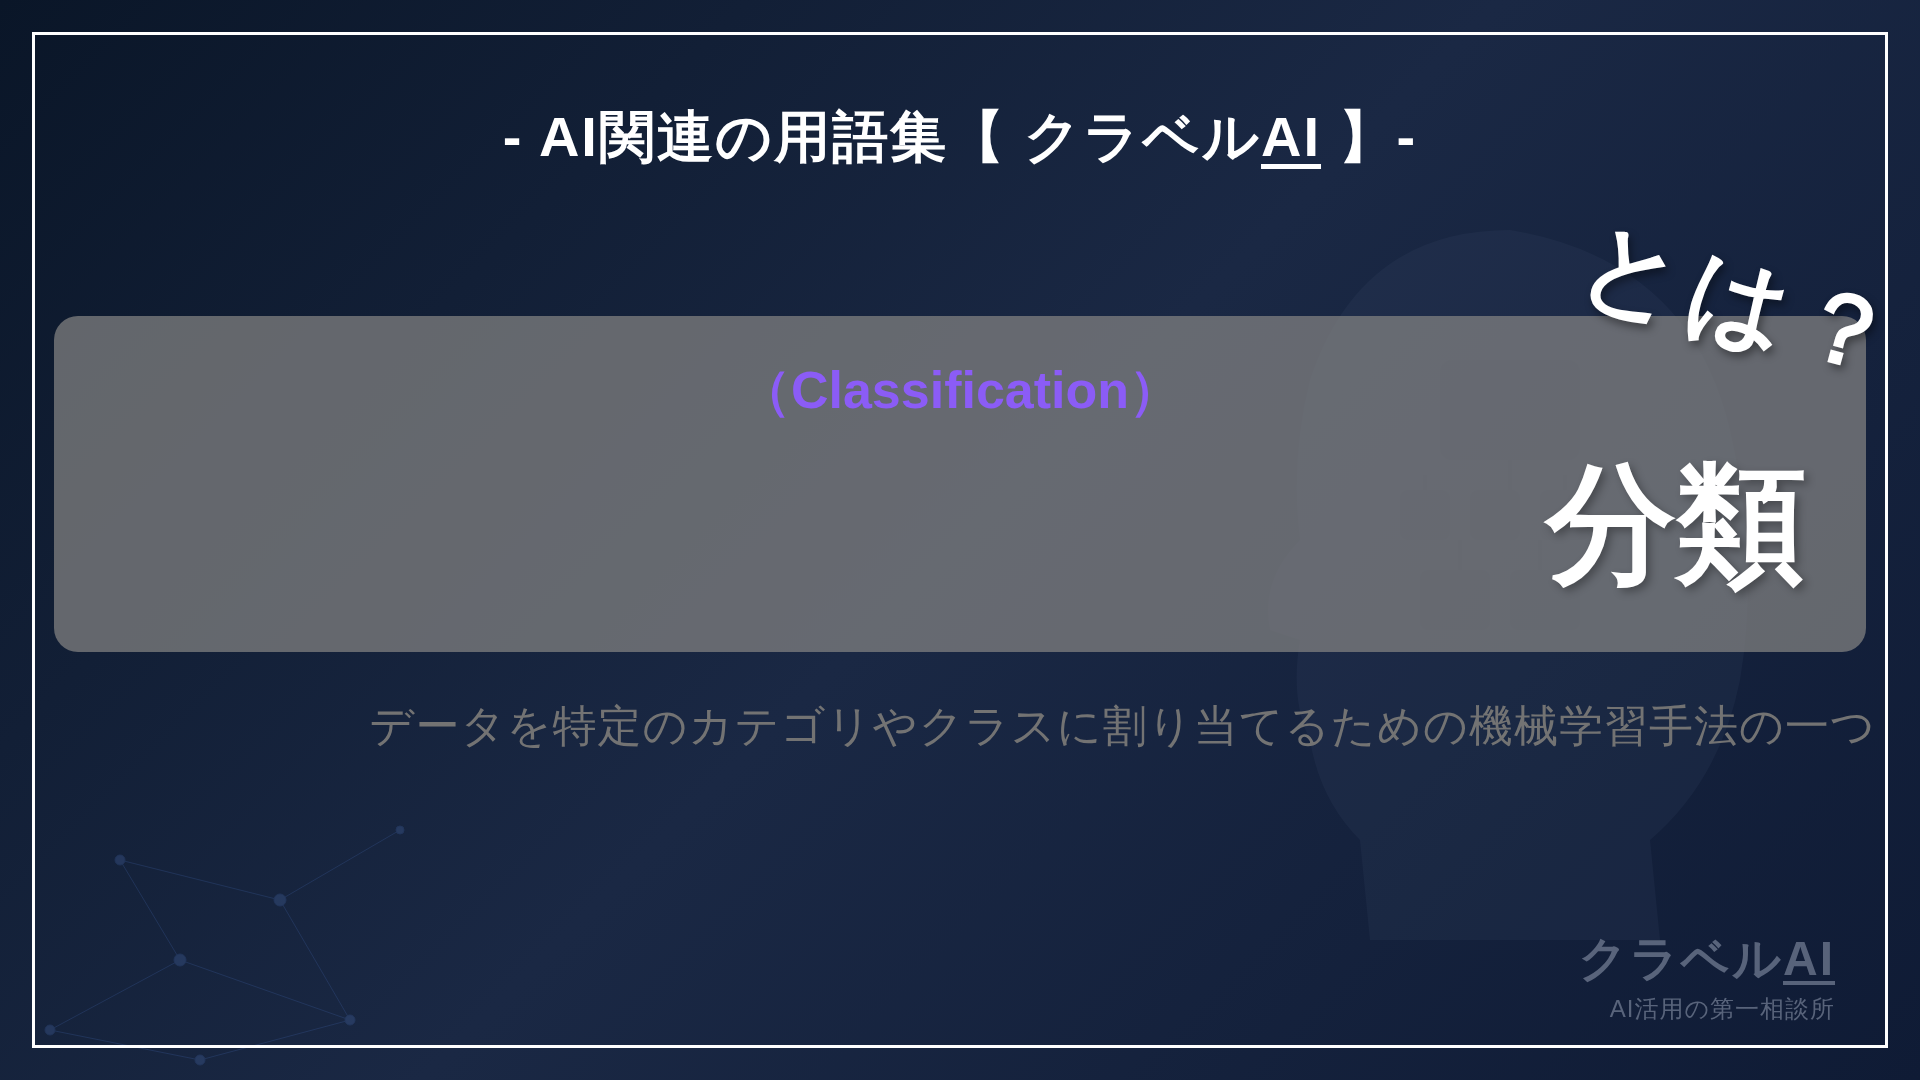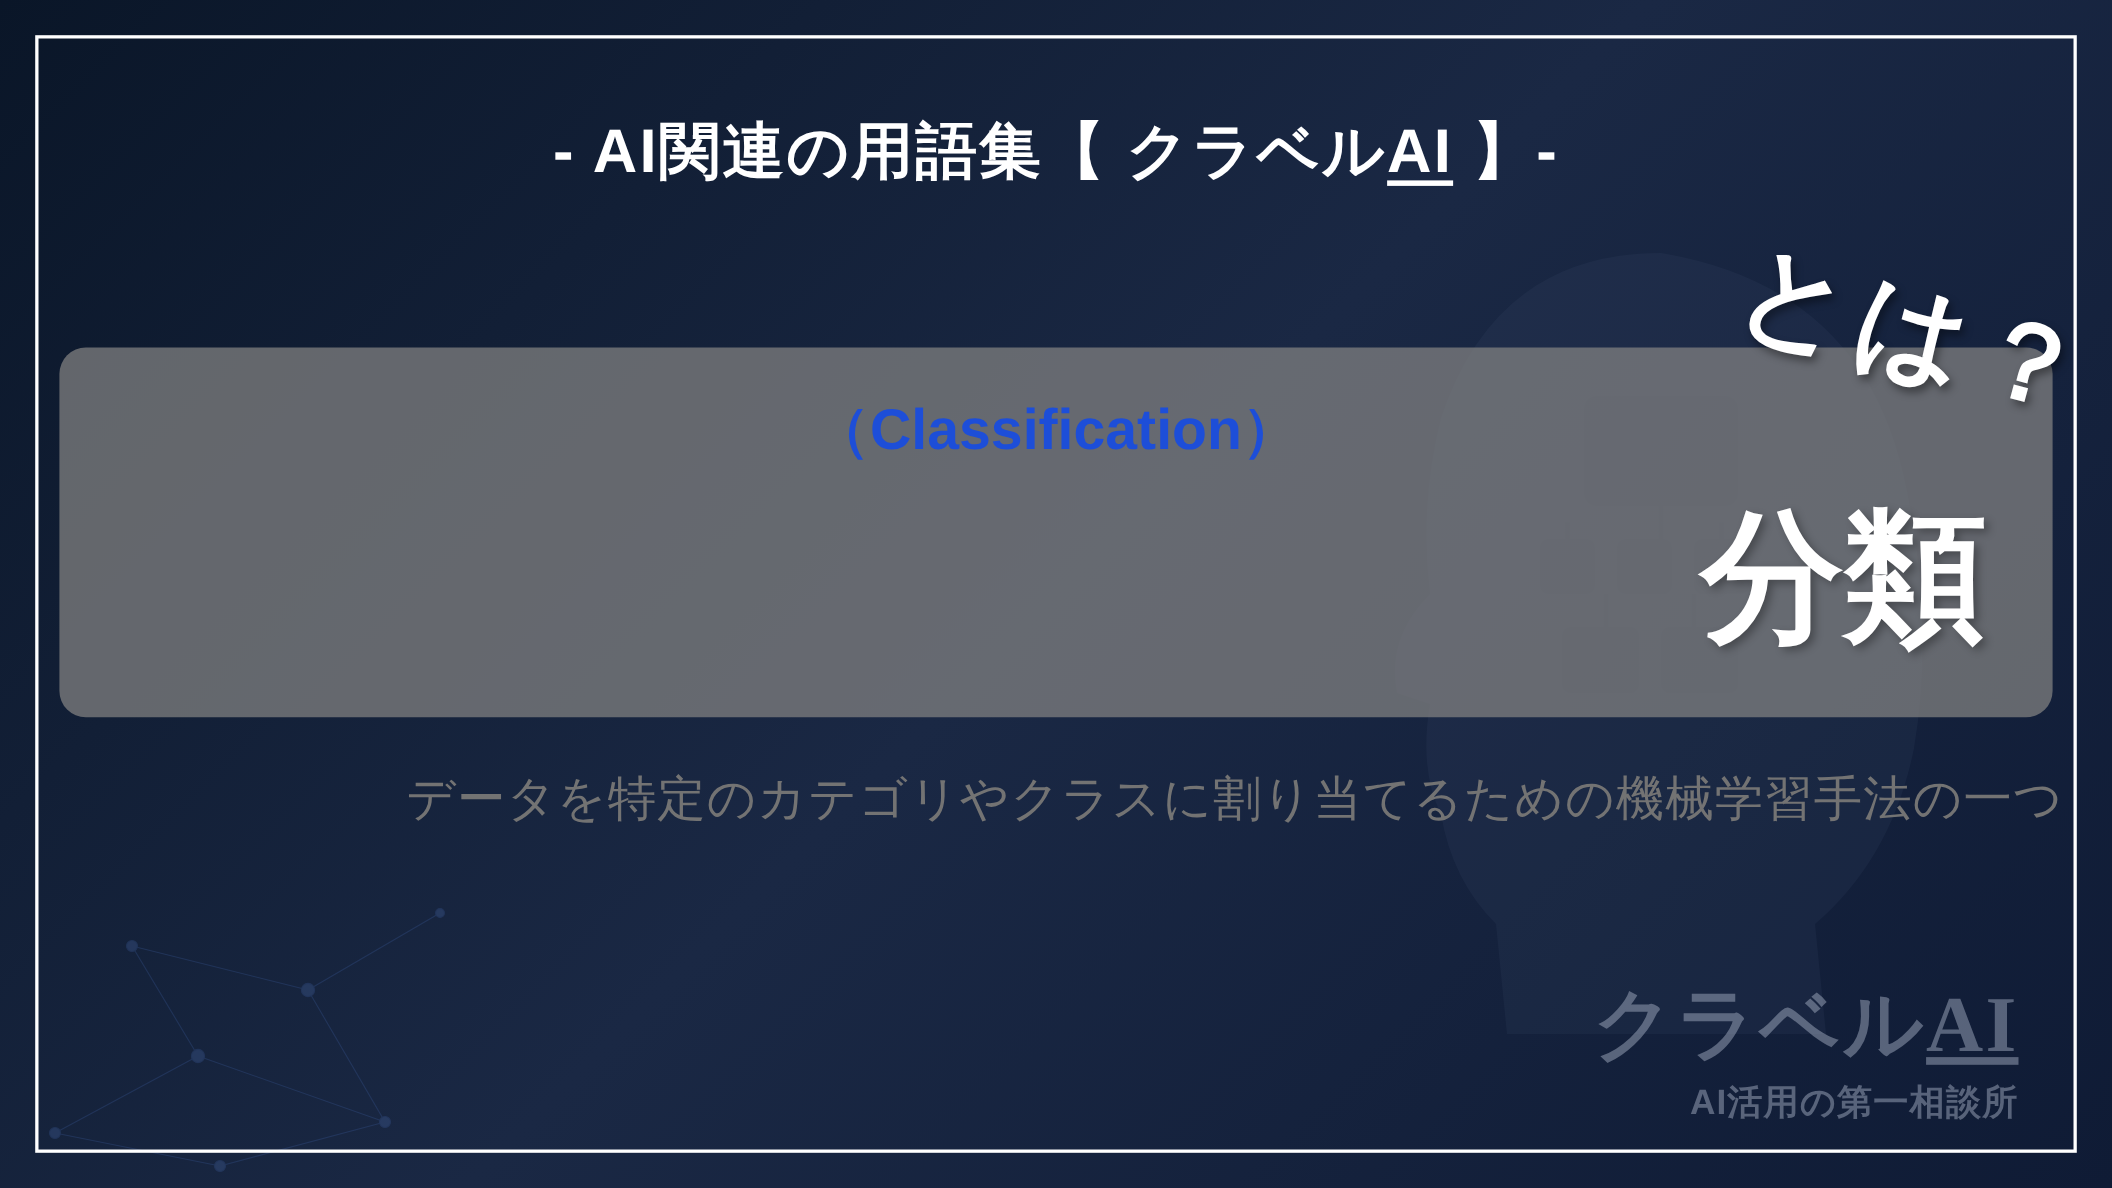--- a/index.html
+++ b/index.html
@@ -70,21 +70,21 @@
     .term-box {
       background: rgba(128, 128, 128, 0.75);
       border-radius: 24px;
       margin: 140px 10px 0 10px;
       padding: 40px 60px 50px 60px;
       text-align: center;
       position: relative;
     }
     
     .term-english {
-      color: #1d4ed8;
+      color: #8b5cf6;
       font-size: 52px;
       font-weight: 700;
       margin-bottom: 20px;
     }
     
     .term-japanese {
       color: #ffffff;
       font-size: 130px;
       font-weight: 900;
       line-height: 1.2;
@@ -117,34 +117,33 @@
     .brand-footer {
       position: absolute;
       bottom: 55px;
       right: 85px;
       text-align: right;
       color: rgba(160, 170, 190, 0.5);
       z-index: 8;
     }
     
     .brand-name {
-      font-size: 72px;
+      font-size: 48px;
       font-weight: 900;
       letter-spacing: 2px;
-      font-family: Liberation Serif, serif;
     }
     
     .brand-name .ai-text {
       text-decoration: underline;
       text-underline-offset: 6px;
     }
     
     .brand-tagline {
-      font-size: 32px;
-      font-weight: 700;
+      font-size: 24px;
+      font-weight: 400;
       margin-top: 2px;
       letter-spacing: 1px;
     }
   </style>
 </head>
 <body>
 
 <svg class="network-bg" viewBox="0 0 600 400">
   <g stroke="#3a5a9a" stroke-width="1" fill="#4a6aaa">
     <line x1="50" y1="350" x2="180" y2="280"></line>

